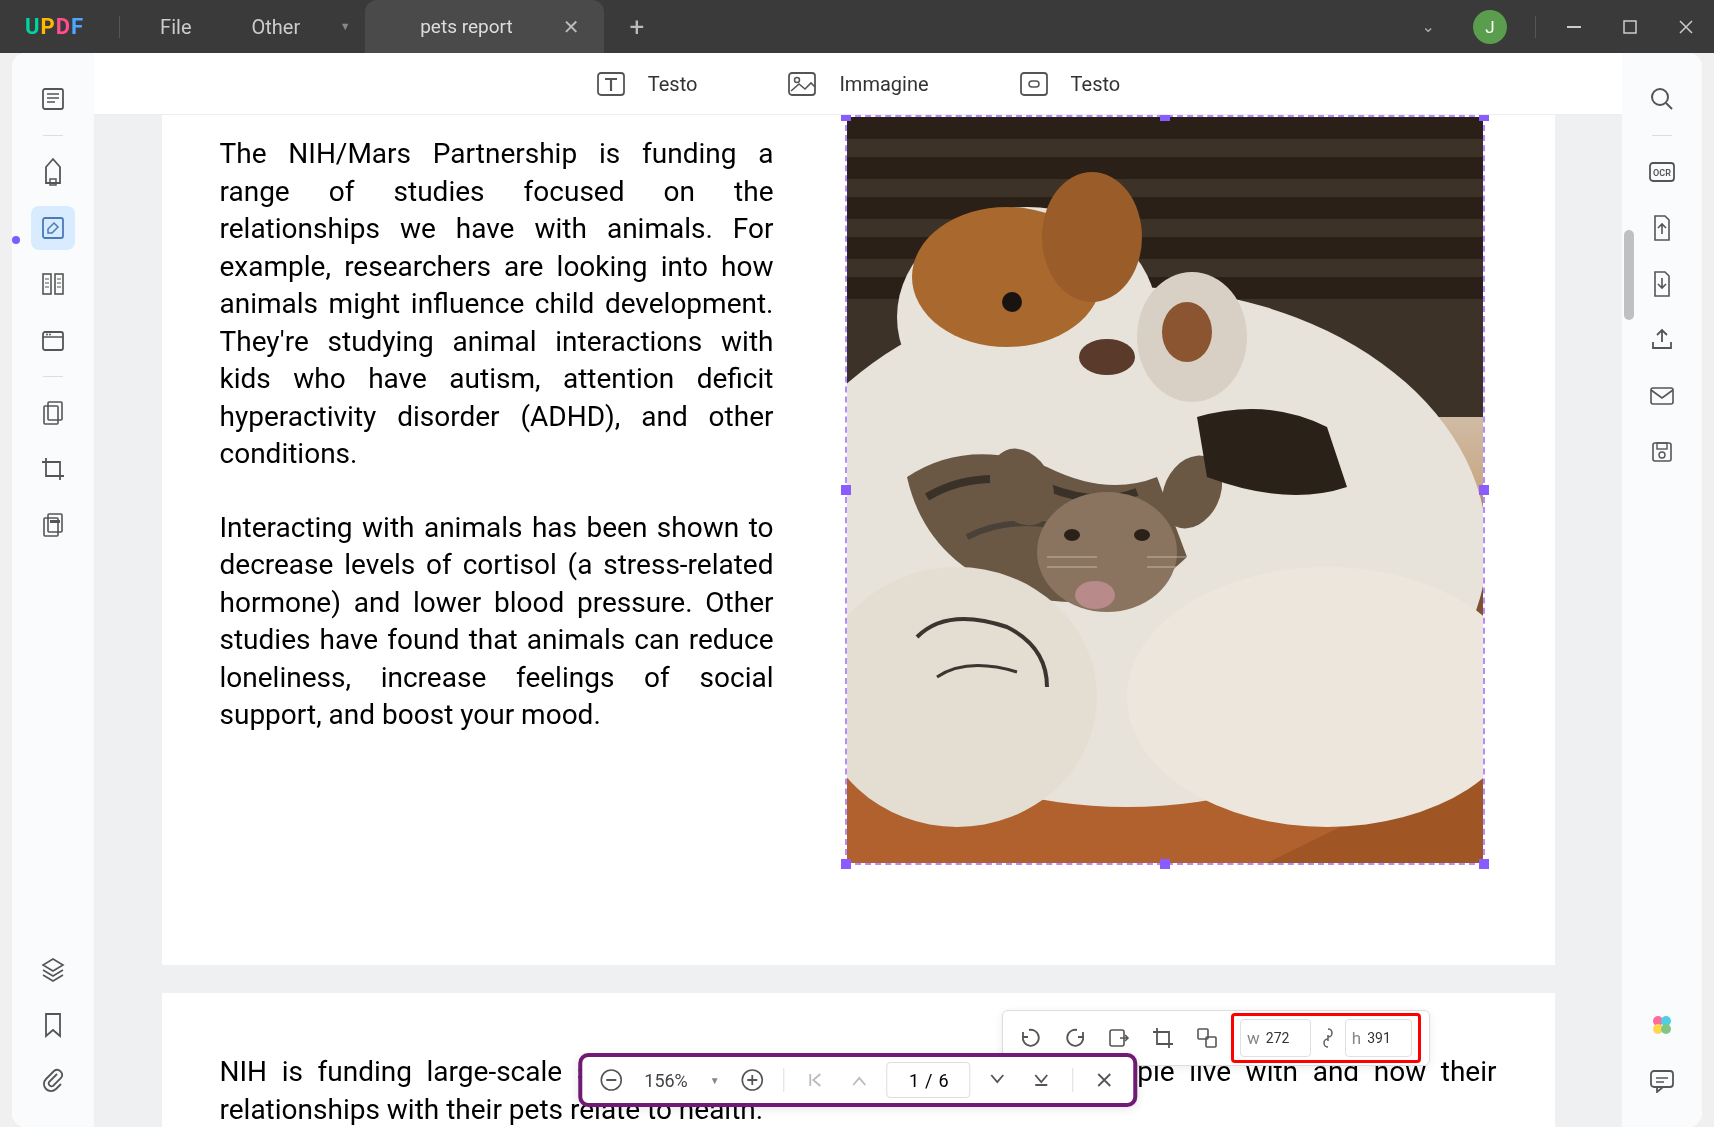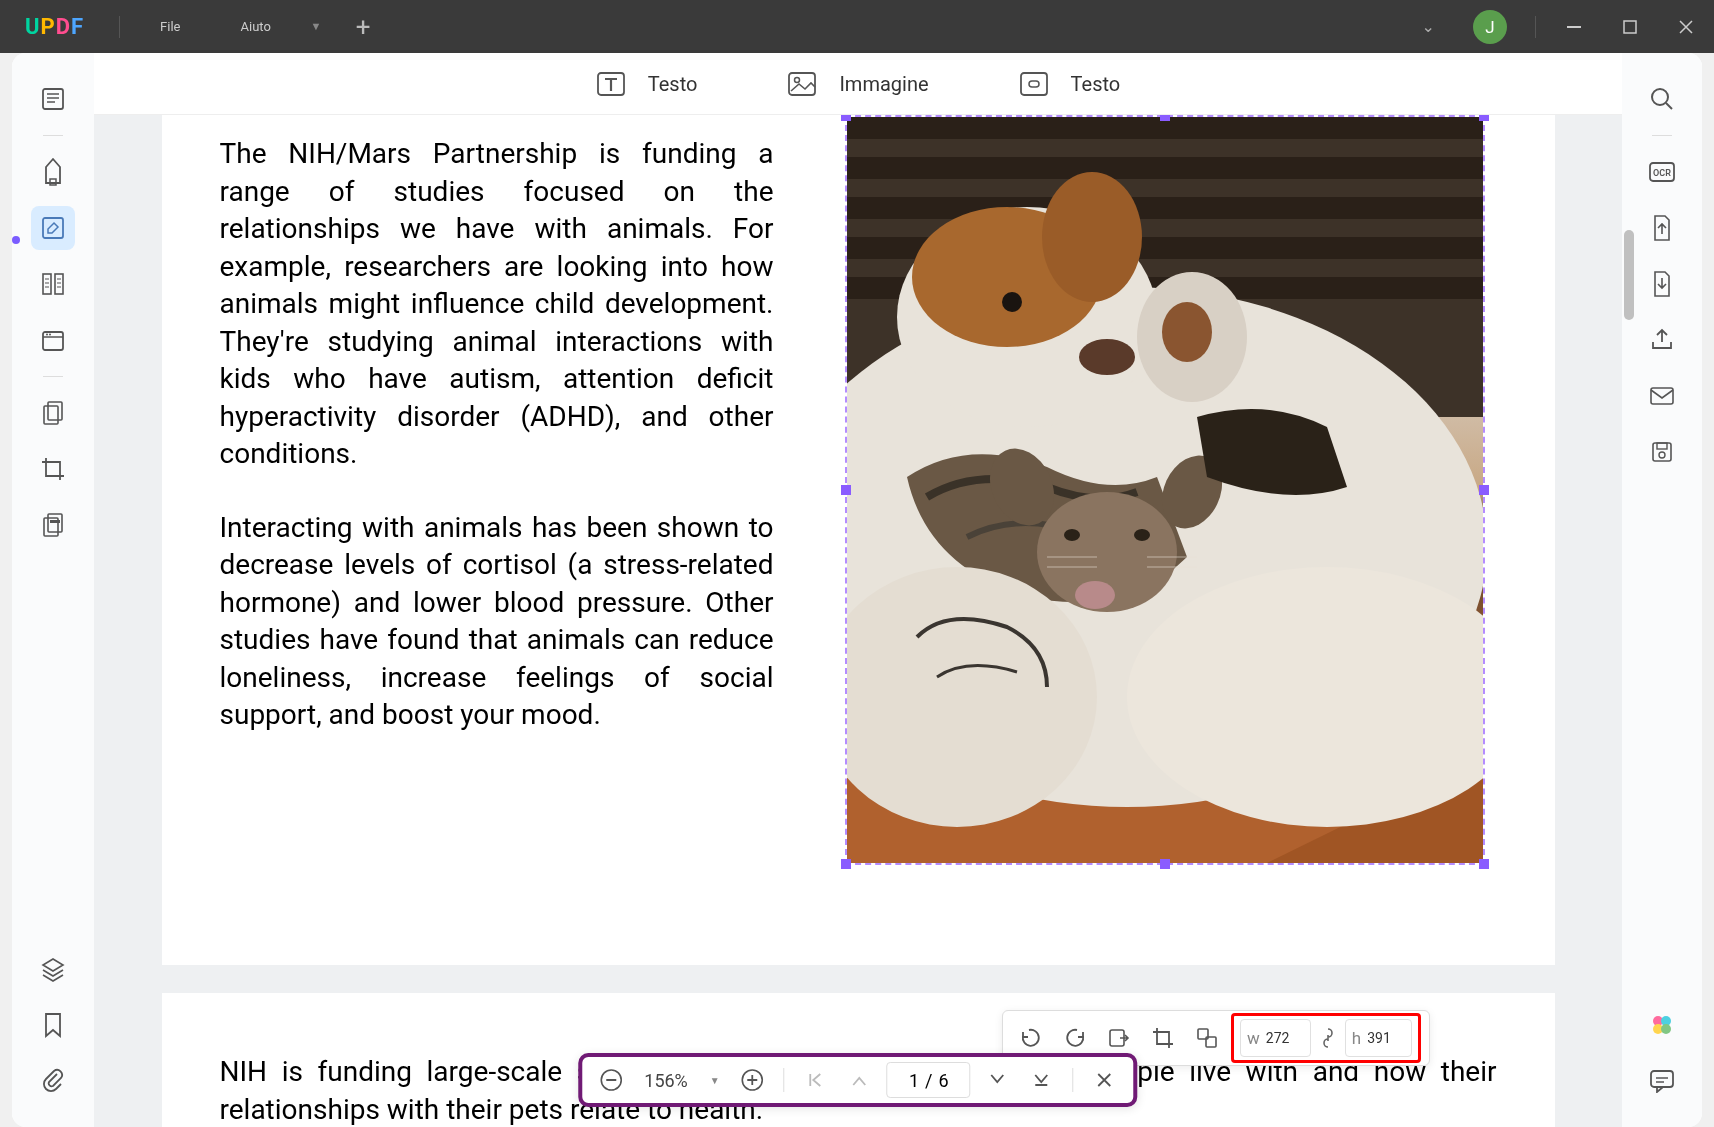--- a/index.html
+++ b/index.html
@@ -5,21 +5,21 @@
 * { margin: 0; padding: 0; box-sizing: border-box; font-family: -apple-system, BlinkMacSystemFont, "Segoe UI", Roboto, sans-serif; }
 body { background: #f0f0f0; width: 1714px; height: 1127px; overflow: hidden; }
 
 .titlebar { height: 53px; background: #3a3a3a; display: flex; align-items: center; color: #ccc; }
 .logo { font-weight: 700; font-size: 22px; padding: 0 25px; letter-spacing: 1px; }
 .logo .u { color: #00d4a0; }
 .logo .p { color: #ffb800; }
 .logo .d { color: #ff4d8f; }
 .logo .f { color: #4da6ff; }
 .tb-divider { width: 1px; height: 22px; background: #555; margin: 0 10px; }
-.menu-item { padding: 0 30px; font-size: 13px; cursor: pointer; }
+.menu-item { padding: 0 30px; font-size: 20px; cursor: pointer; }
 .menu-dd { width: 30px; text-align: center; font-size: 11px; color: #888; cursor: pointer; }
 .tab { display: flex; align-items: center; background: #4a4a4a; height: 53px; padding: 0 25px 0 55px; border-radius: 12px 12px 0 0; margin-left: 5px; gap: 50px; }
 .tab-title { font-size: 19px; color: #ddd; }
 .tab-close { font-size: 20px; color: #bbb; cursor: pointer; }
 .new-tab { font-size: 26px; color: #bbb; padding: 0 25px; cursor: pointer; }
 .tb-spacer { flex: 1; }
 .tb-arrow { font-size: 16px; padding: 0 20px; color: #aaa; }
 .avatar { width: 34px; height: 34px; border-radius: 50%; background: #5a9e4d; color: #fff; display: flex; align-items: center; justify-content: center; font-size: 17px; margin: 0 18px; }
 .win-btn { width: 56px; height: 53px; display: flex; align-items: center; justify-content: center; color: #ccc; font-size: 15px; cursor: pointer; }
 
@@ -68,22 +68,26 @@
 
 svg { display: block; }
 </style>
 </head>
 <body>
 
 <div class="titlebar">
   <div class="logo"><span class="u">U</span><span class="p">P</span><span class="d">D</span><span class="f">F</span></div>
   <div class="tb-divider"></div>
   <div class="menu-item">File</div>
-  <div class="menu-item">Aiuto</div>
+  <div class="menu-item">Other</div>
   <div class="menu-dd">▼</div>
+  <div class="tab">
+    <span class="tab-title">pets report</span>
+    <span class="tab-close">✕</span>
+  </div>
   <div class="new-tab">+</div>
   <div class="tb-spacer"></div>
   <div class="tb-arrow">⌄</div>
   <div class="avatar">J</div>
   <div class="tb-divider"></div>
   <div class="win-btn">
     <svg width="14" height="2" viewBox="0 0 14 2">
         <rect width="14" height="2" fill="#ccc"></rect>
       </svg>
   </div>

